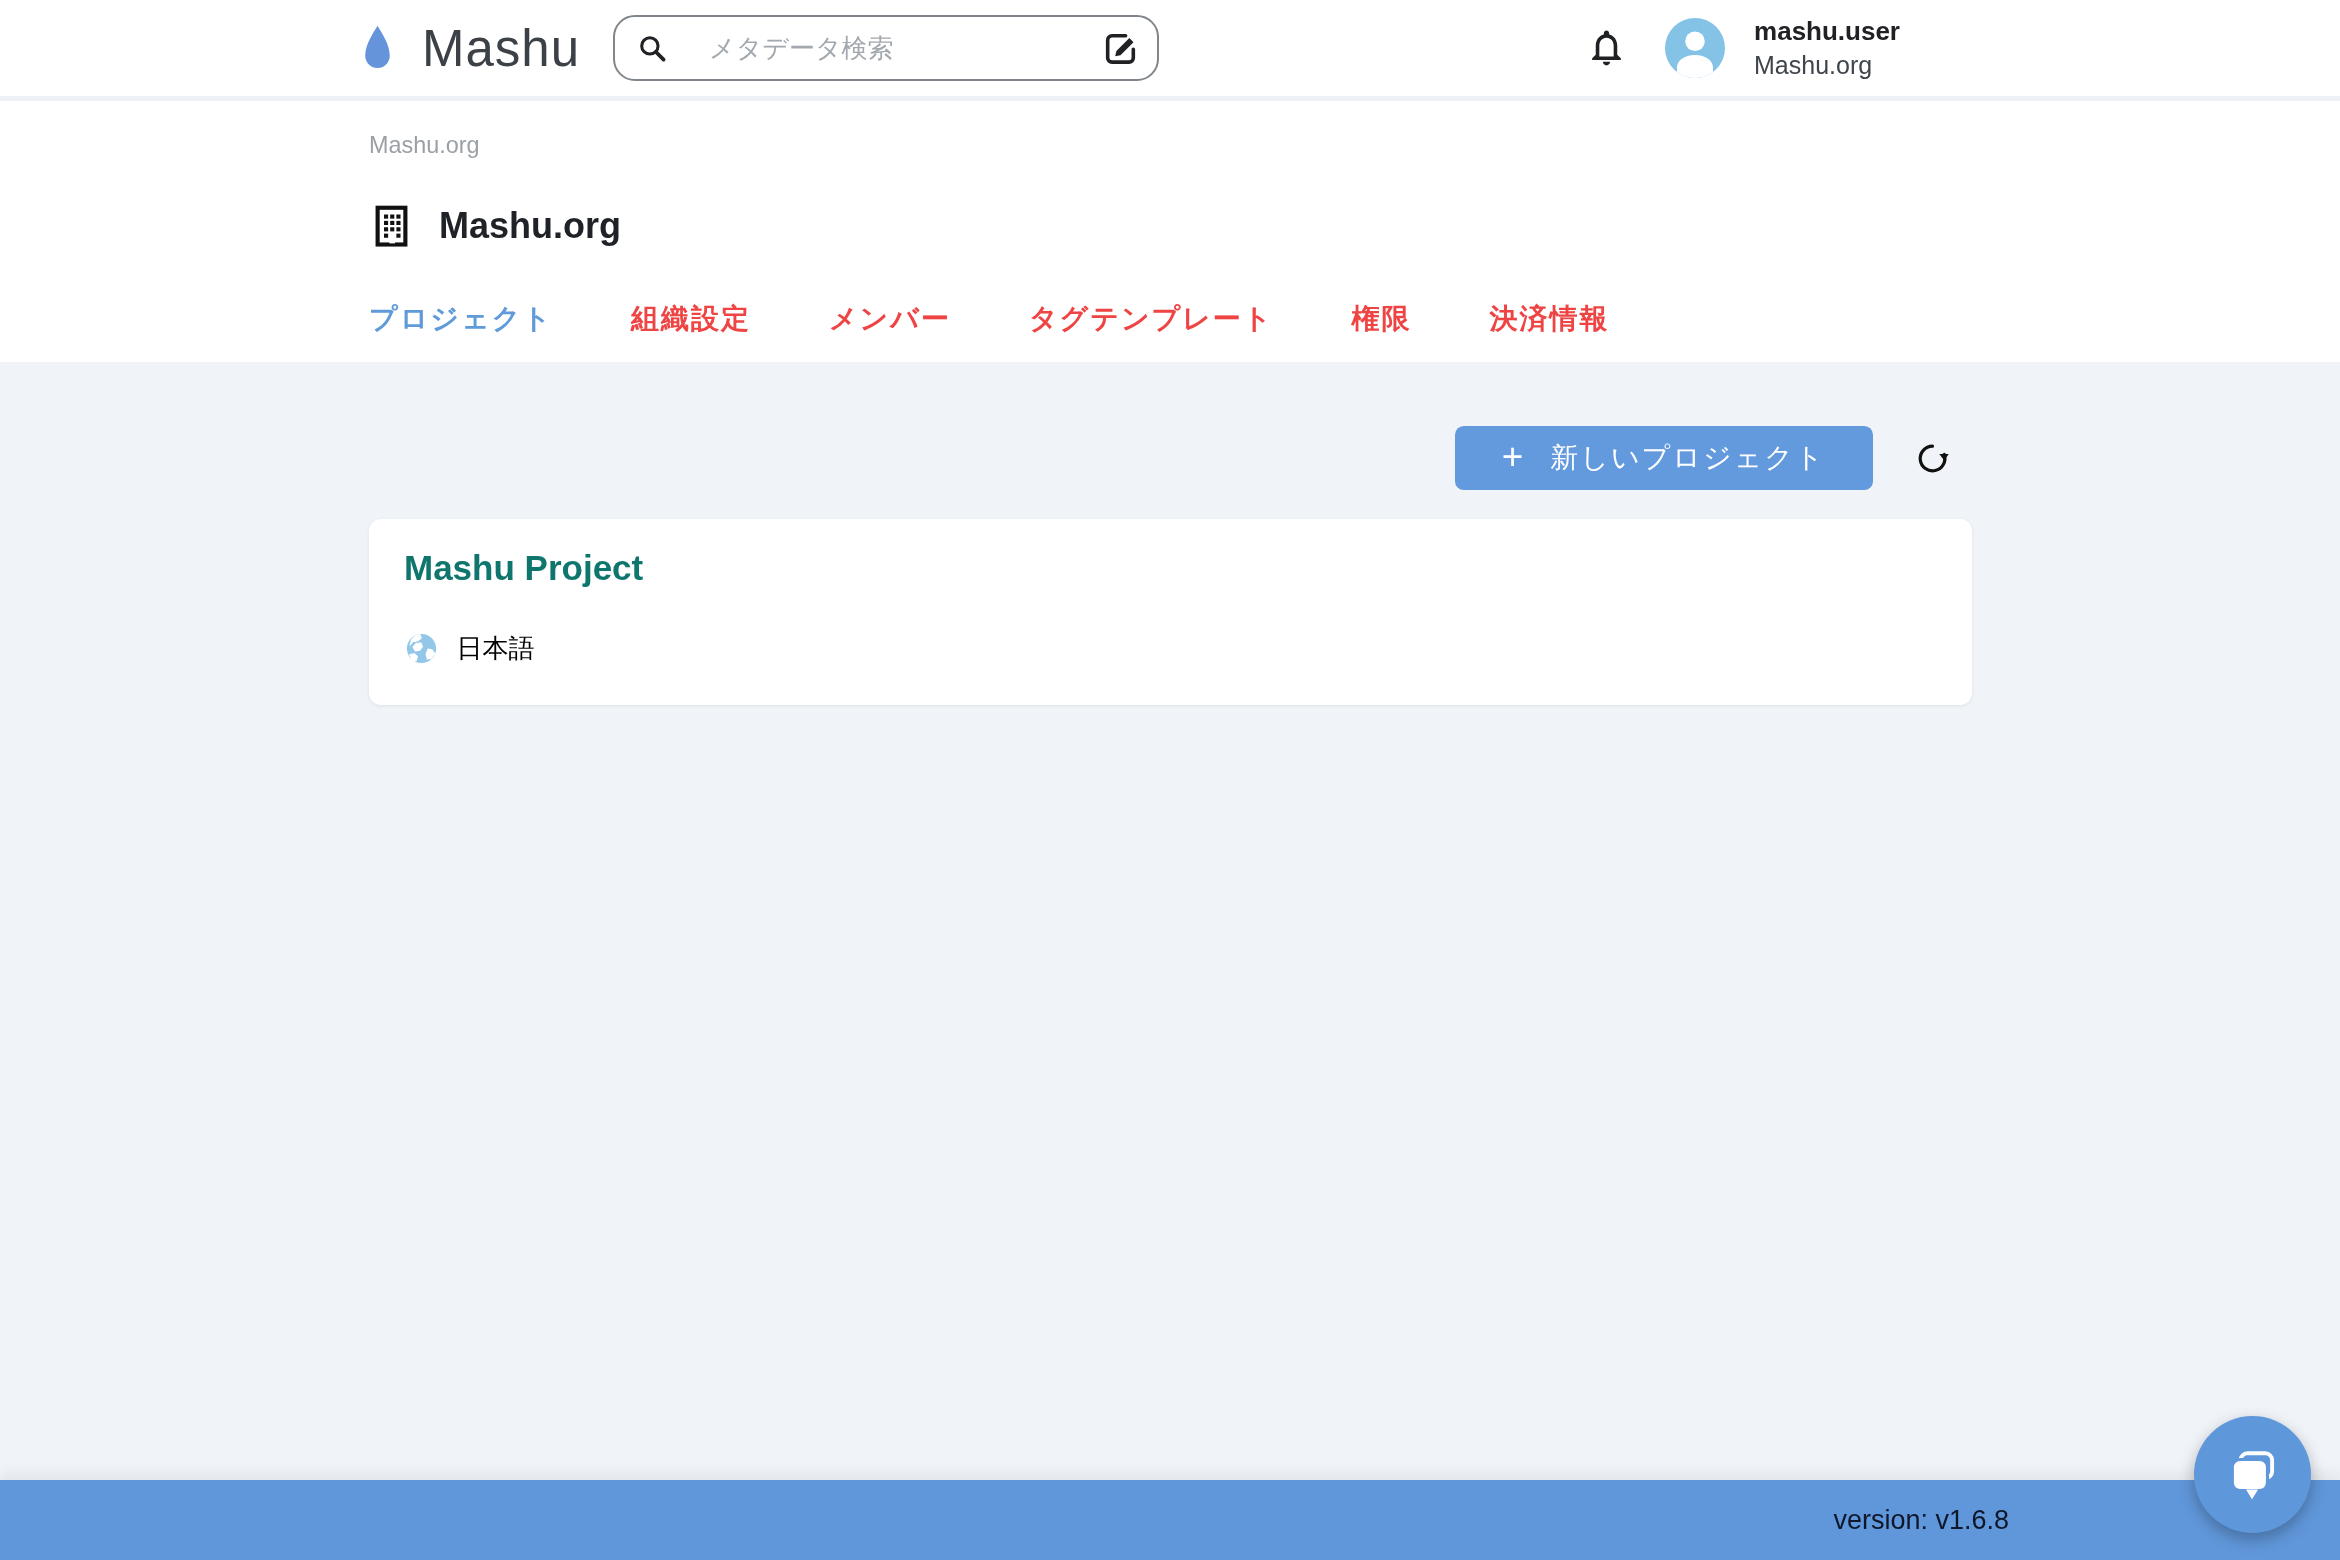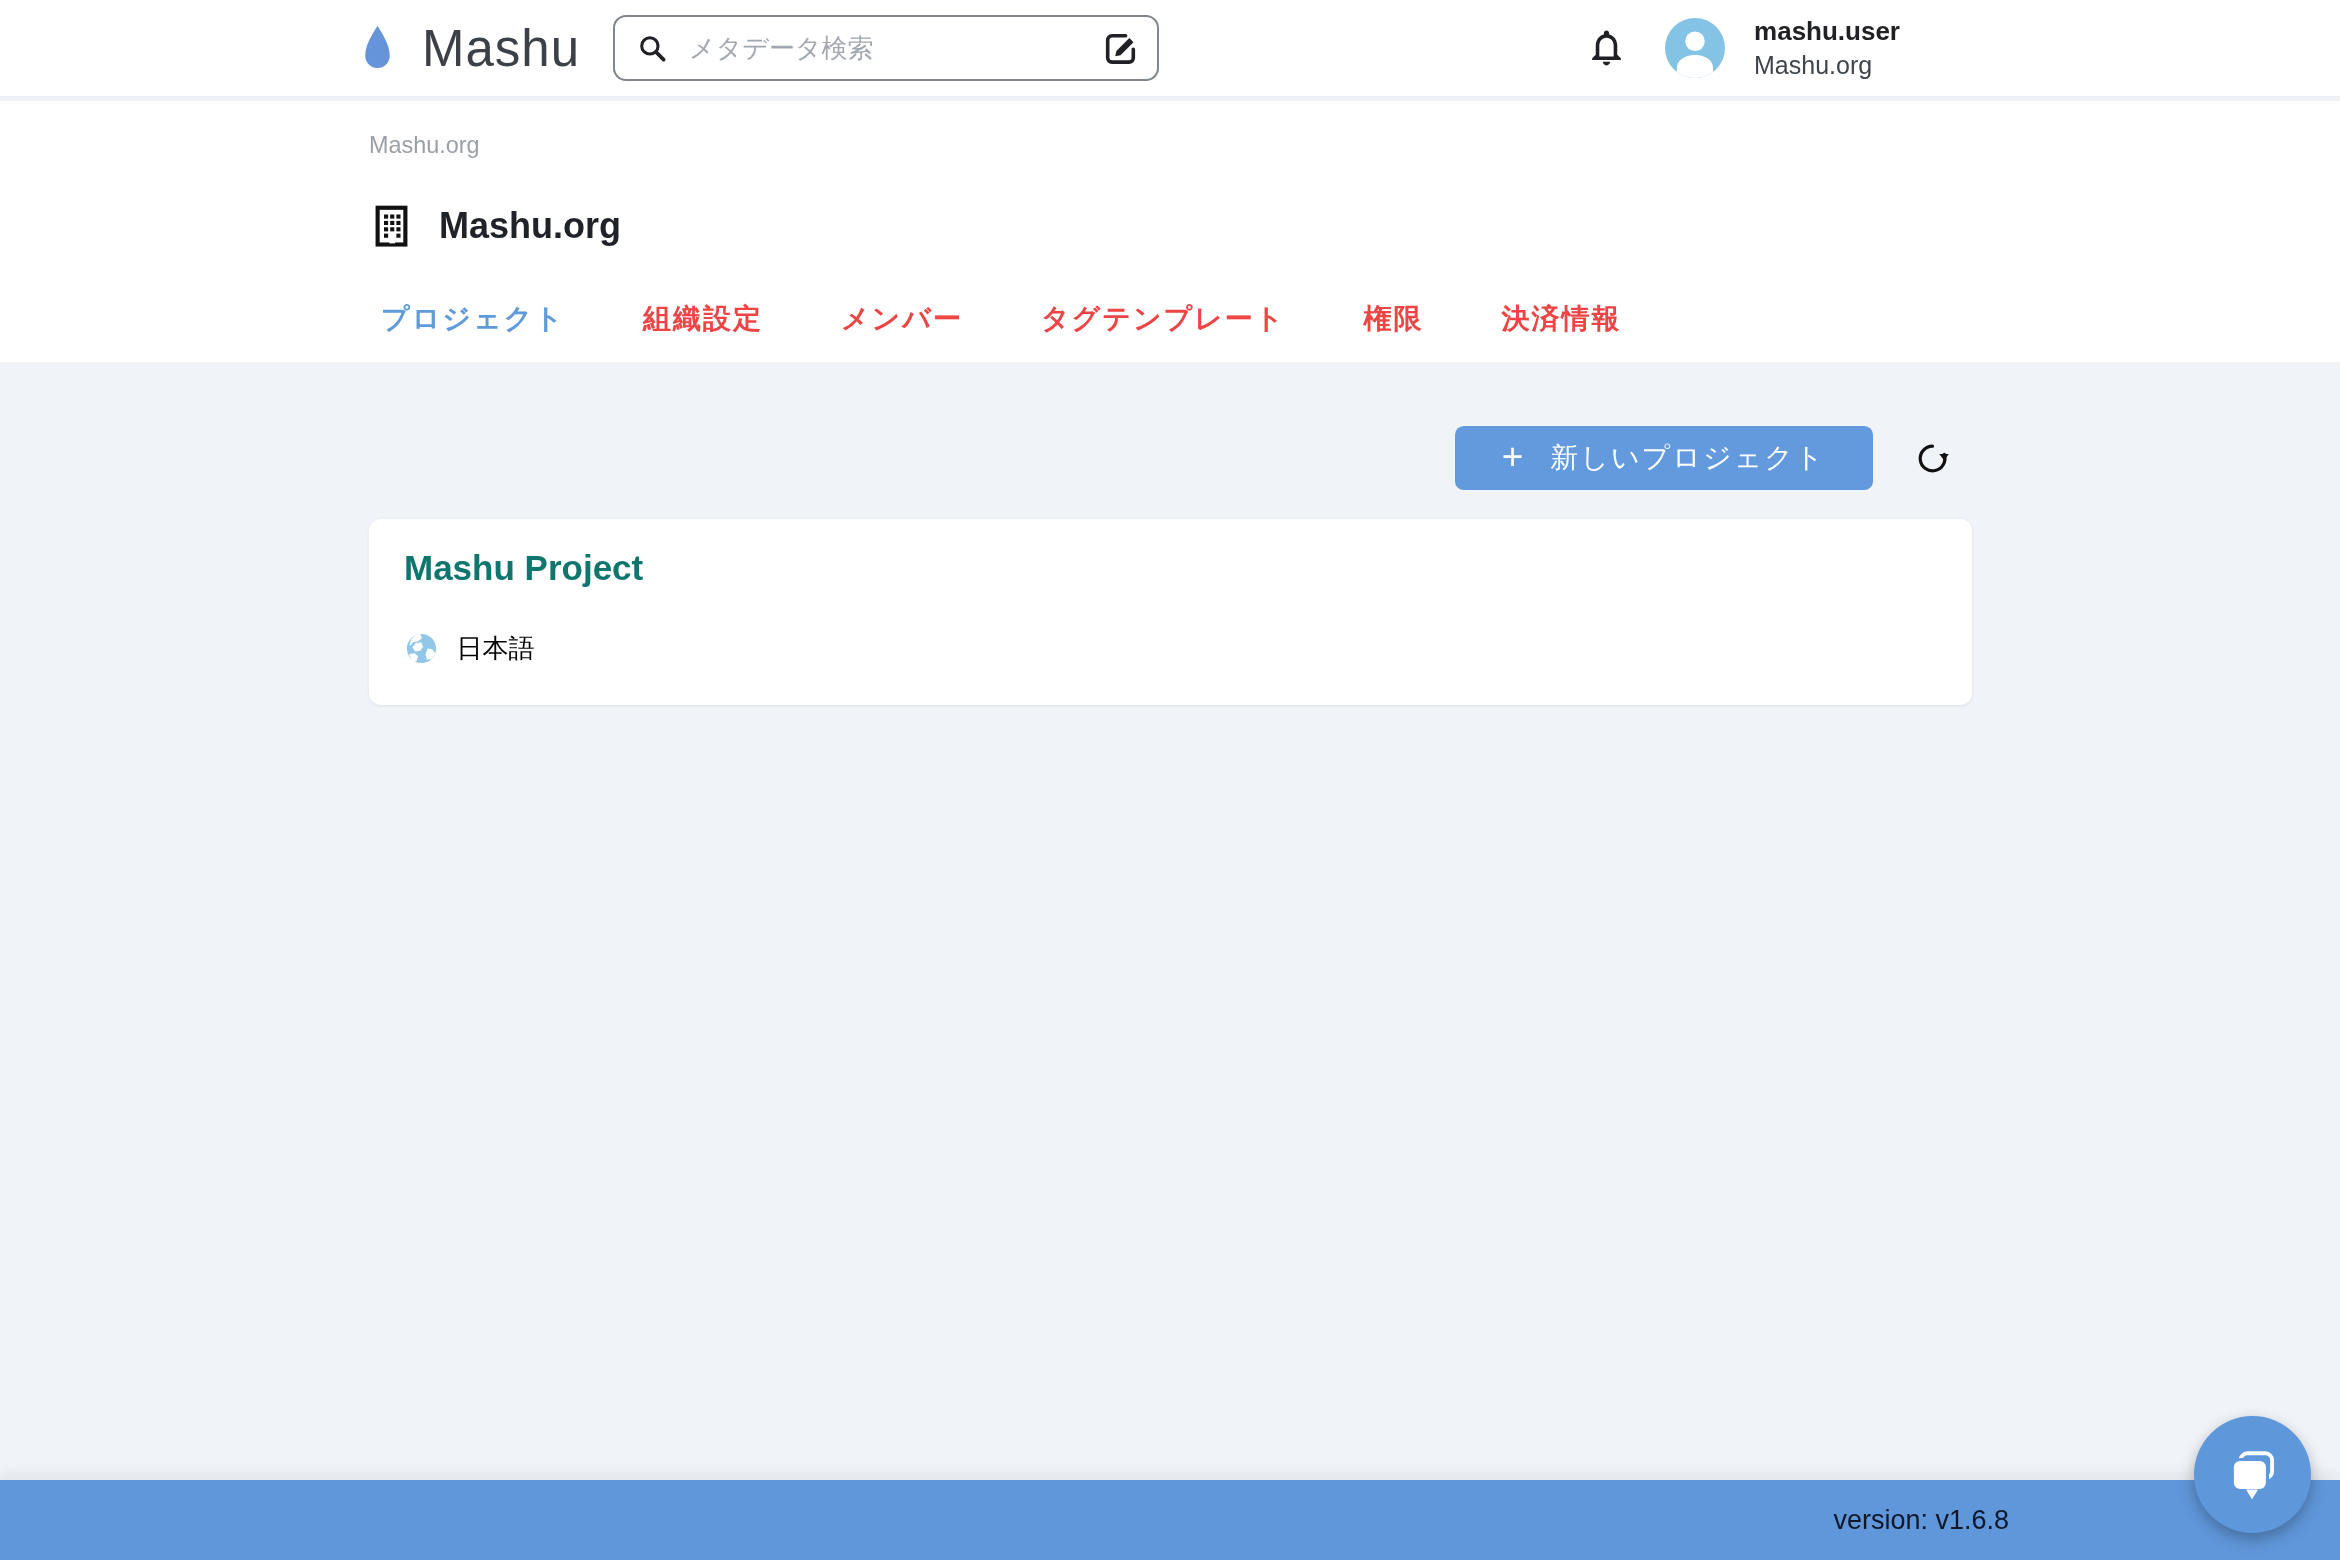--- a/index.html
+++ b/index.html
@@ -31,25 +31,26 @@
     font-weight: 400;
     color: #3c4147;
     letter-spacing: 1px;
     line-height: 1;
   }
   .searchbox {
     margin-left: 33px;
     width: 546px;
     height: 66px;
     border: 2px solid #80868b;
-    border-radius: 13px;
+    border-radius: 22px;
     display: flex;
     align-items: center;
     padding: 0 15.6px 0 19.5px;
     background: #fff;
+    gap: 20px;
   }
   .searchbox input {
     flex: 1;
     border: none;
     outline: none;
     font-size: 26px;
     color: #3c4147;
     margin-left: 19.5px;
     font-family: inherit;
     background: transparent;
@@ -96,21 +97,21 @@
     gap: 78px;
   }
   .tab {
     font-size: 28px;
     font-weight: 700;
     color: #ef4444;
     letter-spacing: 2px;
     cursor: pointer;
     white-space: nowrap;
   }
-  .tab.active { color: #5f9ad9; margin-left: 12px; }
+  .tab.active { color: #5f9ad9; }
 
   
   .content {
     flex: 1 1 auto;
     background: #f0f3f7;
   }
   .container { padding: 0 369px; }
   .actions-row {
     margin-top: 64px;
     display: flex;

